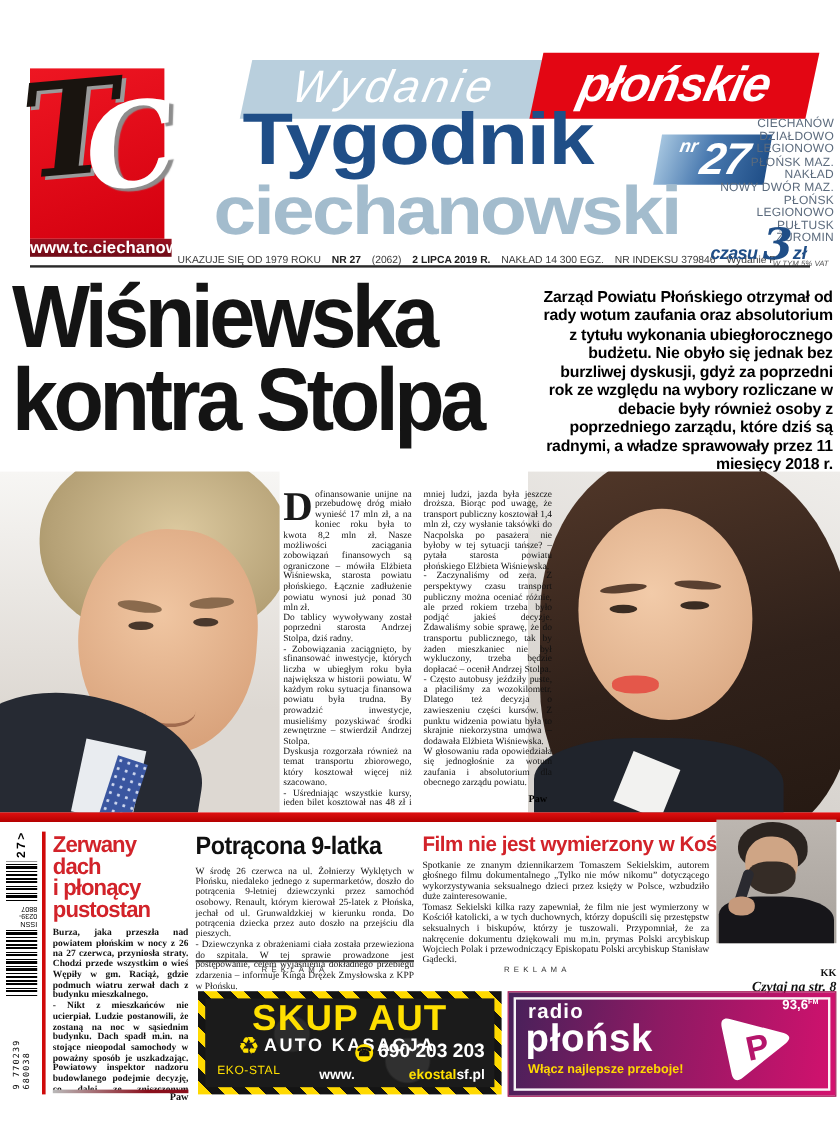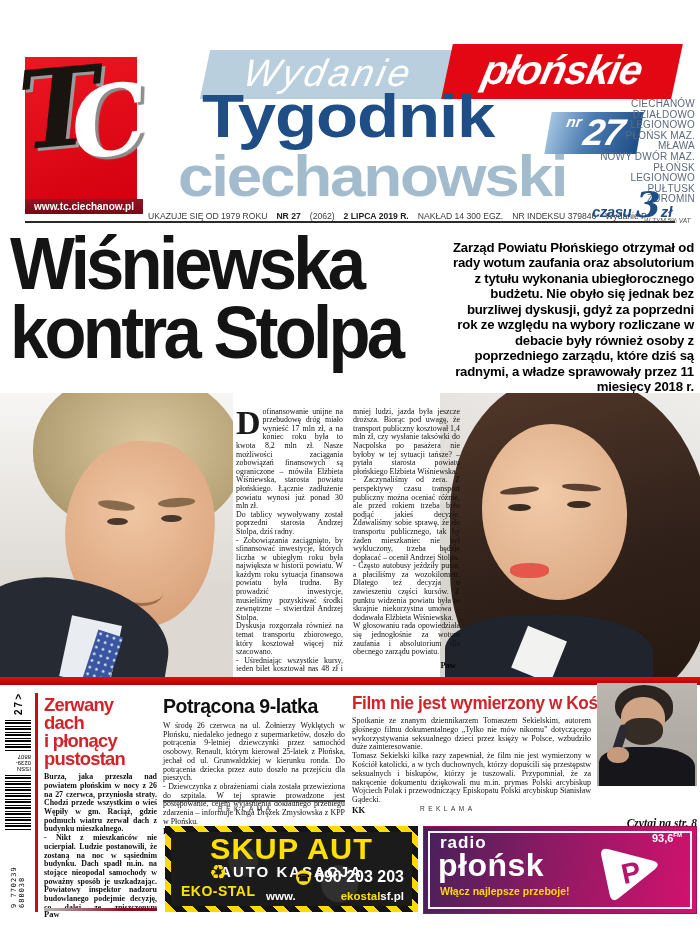--- a/index.html
+++ b/index.html
@@ -6,21 +6,21 @@
   #page{position:relative;width:700px;height:950px;background:#fff;overflow:hidden;
         font-family:"Liberation Sans",sans-serif;margin:0 auto;}
   .abs{position:absolute;}
   
   #logo{left:25px;top:57px;width:112px;height:142px;background:linear-gradient(160deg,#ee1622,#d4000f);}
   #logo .lt{position:absolute;left:-6px;top:-12px;font:italic 900 108px "DejaVu Serif",serif;color:#19140f;
             transform:rotate(-5deg);text-shadow:3px 3px 0 #9a9a9a;}
   #logo .lc{position:absolute;left:46px;top:8px;font:italic 900 96px "DejaVu Serif",serif;color:#fff;
             transform:rotate(-9deg);text-shadow:3px 3px 1px #8d8d8d;z-index:2;}
   #webbar{left:25px;top:199px;width:118px;height:15px;background:linear-gradient(180deg,#9a1220,#6f0c18);
-          color:#fff;font-size:10px;font-weight:bold;text-align:center;line-height:15px;}
+          color:#fff;font-size:14px;font-weight:bold;text-align:center;line-height:15px;}
   #band-light{left:205px;top:50px;width:246px;height:49px;background:#b9cfdd;transform:skewX(-12deg);}
   #band-light span{display:block;font:italic 300 38px "Liberation Sans",sans-serif;color:#fff;
           letter-spacing:3px;text-align:center;line-height:46px;}
   #band-red{left:447px;top:44px;width:230px;height:55px;background:#e30613;transform:skewX(-12deg);}
   #band-red span{display:block;font:italic 900 41px "Liberation Sans",sans-serif;color:#fff;
           text-align:center;line-height:52px;letter-spacing:-1px;}
   #t-main{left:202px;top:86px;font-size:61px;font-weight:900;color:#1f4e87;letter-spacing:-1px;
           transform:scaleX(1.13);transform-origin:left;line-height:1;}
   #t-sub{left:178px;top:148px;font-size:57px;font-weight:900;color:#a3bccd;letter-spacing:-2px;
           transform:scaleX(1.12);transform-origin:left;line-height:1;}
@@ -88,21 +88,21 @@
   #bcode .digits{font:7px "DejaVu Sans Mono",monospace;letter-spacing:1px;}
   #bcode .issn{font:6px "Liberation Sans",sans-serif;transform:rotate(180deg);writing-mode:vertical-rl;height:26px;}
   #bcode .iss{font:bold 10px "Liberation Sans",sans-serif;letter-spacing:2px;}
   #redvline{left:35px;top:693px;width:3px;height:219px;background:#cf0a0a;}
   #storm{left:44px;top:696px;width:113px;}
   #storm h2{margin:0;font-size:19px;font-weight:900;color:#d2232a;line-height:.95;letter-spacing:-.8px;
         transform:scaleX(.97);transform-origin:left;white-space:pre-line;}
   .nbody{font-family:"Liberation Serif",serif;font-size:7.9px;line-height:8.7px;text-align:justify;
         color:#111;white-space:pre-line;}
   #storm .nbody{height:136px;overflow:hidden;margin-top:5px;font-weight:bold;}
-  .byl{display:block;text-align:left;font:bold 8.5px "Liberation Serif",serif;color:#111;}
+  .byl{display:block;text-align:right;font:bold 8.5px "Liberation Serif",serif;color:#111;}
   #stormrule{left:44px;top:908px;width:113px;height:2.5px;background:linear-gradient(90deg,#b9b9b9,#8a0f1c 70%);}
   #accident{left:163px;top:694px;width:182px;}
   #accident h2{margin:0;font-size:21px;font-weight:900;color:#101010;letter-spacing:-.5px;
         transform:scaleX(.93);transform-origin:left;white-space:nowrap;}
   #accident .nbody{margin-top:4px;}
   #accrule{left:163px;top:800px;width:182px;height:1.5px;background:#444;}
   #film{left:352px;top:692px;width:345px;}
   #film .kick{font-size:13px;font-weight:bold;color:#1f5fa8;letter-spacing:-.2px;}
   #film h2{margin:1px 0 3px 0;font-size:17.5px;font-weight:900;color:#d2232a;letter-spacing:-.4px;
         transform:scaleX(.98);transform-origin:left;white-space:nowrap;}
@@ -122,21 +122,21 @@
         background:repeating-linear-gradient(45deg,#ffd900 0 8px,#141414 8px 16px);}
   #adskup .inner{position:absolute;inset:6px;background:
         radial-gradient(circle at 30% 40%,#2c2c2c 0 8%,transparent 9%),
         radial-gradient(circle at 70% 70%,#303030 0 10%,transparent 11%),#1b1b1b;
         color:#fff;overflow:hidden;}
   #adskup .t1{text-align:center;font-size:30px;font-weight:900;color:#ffe000;letter-spacing:1px;
         line-height:1;margin-top:2px;transform:scaleX(1.02);}
   #adskup .t2{text-align:center;font-size:15px;font-weight:900;color:#fff;letter-spacing:2px;line-height:1.1;}
   #adskup .brand{position:absolute;left:10px;bottom:6px;text-align:center;color:#ffe000;}
   #adskup .brand .ric{font-size:20px;line-height:1;display:block;}
-  #adskup .brand .bt{font-size:14px;font-weight:700;letter-spacing:.5px;}
+  #adskup .brand .bt{font-size:10px;font-weight:400;letter-spacing:.5px;}
   #adskup .phone{position:absolute;right:8px;bottom:20px;font-size:16px;font-weight:900;color:#fff;}
   #adskup .phone .pic{display:inline-block;width:15px;height:15px;background:#ffe000;color:#111;border-radius:50%;
         font-size:10px;line-height:15px;text-align:center;vertical-align:1px;margin-right:4px;}
   #adskup .web{position:absolute;right:8px;bottom:4px;font-size:11.5px;font-weight:bold;color:#fff;}
   #adskup .web .y{color:#ffe000;margin-left:45px;}
   #adradio{left:423px;top:826px;width:272px;height:86px;background:linear-gradient(100deg,#46215a,#8c1a63 45%,#d4116e);
         border:1px solid #a01050;}
   #adradio .frame{position:absolute;inset:4px;border:2px solid rgba(255,255,255,.95);}
   #adradio .r1{position:absolute;left:16px;top:6px;font-size:17px;font-weight:bold;color:#fff;letter-spacing:1px;text-align:right;}
   #adradio .r2{position:absolute;left:14px;top:20px;font-size:32px;font-weight:900;color:#fff;letter-spacing:.5px;}
@@ -170,21 +170,21 @@
     <span class="nr">nr</span>
     <span class="num">27</span>
   </div>
   <div class="abs" id="t-sub">ciechanowski</div>
 
   <div class="abs" id="cities">
     <div>CIECHANÓW</div>
     <div>DZIAŁDOWO</div>
     <div>LEGIONOWO</div>
     <div>PŁOŃSK MAZ.</div>
-    <div>MŁAWA</div>
+    <div>NAKŁAD</div>
     <div>NOWY DWÓR MAZ.</div>
     <div>PŁOŃSK</div>
     <div>LEGIONOWO</div>
     <div>PUŁTUSK</div>
     <div>ŻUROMIN</div>
   </div>
 
   <div class="abs" id="infoline">
     <span>UKAZUJE SIĘ OD 1979 ROKU</span><b><span>NR 27</span></b><span>(2062)</span><b><span>2 LIPCA 2019 R.</span></b><span>NAKŁAD 14 300 EGZ.</span><span>NR INDEKSU 379846</span><span>Wydanie P</span>
   </div>

